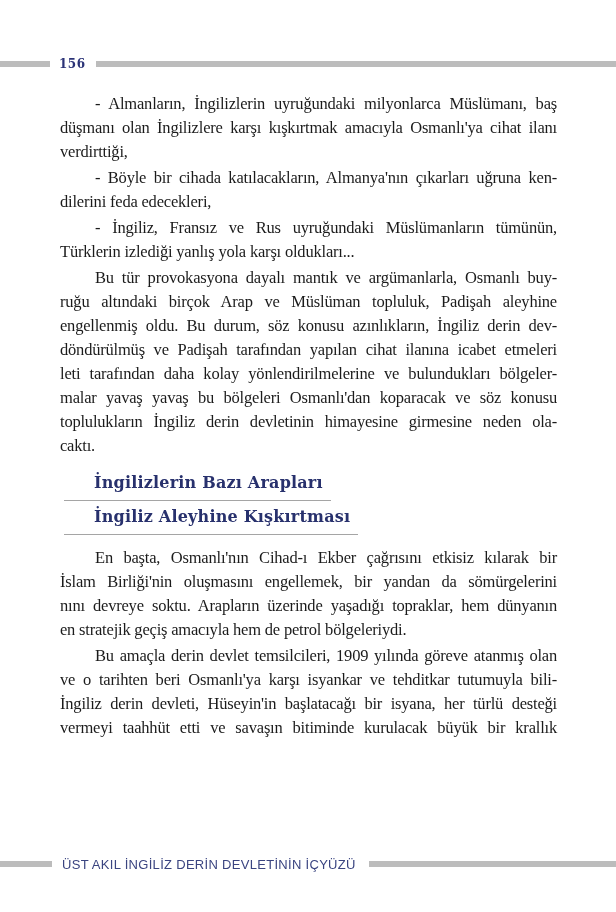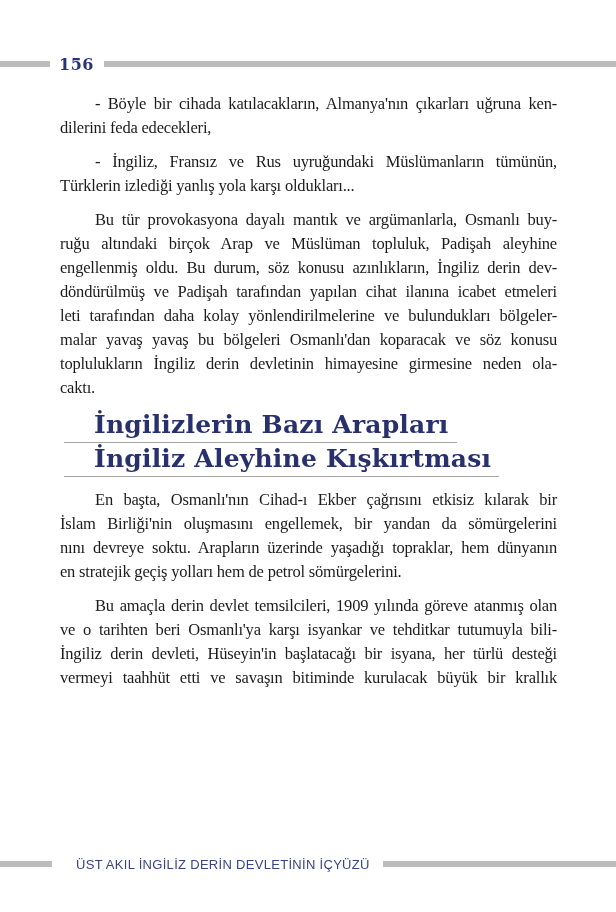--- a/index.html
+++ b/index.html
@@ -22,50 +22,50 @@
   }
   .rule {
     height: 6px;
     background: #bcbcbc;
   }
   .rule-header-left { width: 50px; }
   .rule-header-right { flex: 1; }
   .page-number {
     font-family: "DejaVu Serif", serif;
     font-weight: 700;
-    font-size: 16px;
+    font-size: 12px;
     color: #2b3377;
     margin: 0 10px 0 9px;
     letter-spacing: 0.5px;
   }
 
   
   .page-body {
     position: absolute;
     top: 92px;
     left: 60px;
     width: 497px;
     color: #1b1b1b;
     font-size: 16.5px;
     line-height: 24px;
     letter-spacing: -0.2px;
   }
-  .paragraph + .paragraph { margin-top: 10px; }
+  .paragraph + .paragraph { margin-top: 2px; }
   .ln { min-height: 24px; }
   .jl { text-align: justify; text-align-last: justify; }
   .fi { padding-left: 35px; }
 
   
   .section-heading { margin: 9px 0 11px 4px; }
   .hline { line-height: 31px; }
   .hline .htxt {
     display: inline-block;
     font-family: "DejaVu Serif", serif;
     font-weight: 700;
-    font-size: 25px;
+    font-size: 16px;
     letter-spacing: 0.2px;
     color: #28316d;
     padding: 0 8px 2px 30px;
     border-bottom: 1px solid #a5a5a5;
   }
 
   
   .page-footer {
     position: absolute;
     top: 854px; left: 0; right: 0;
@@ -73,36 +73,41 @@
     align-items: center;
     height: 20px;
   }
   .rule-footer-left { width: 52px; }
   .rule-footer-right { flex: 1; }
   .footer-title {
     font-family: "Liberation Sans", sans-serif;
     font-size: 13px;
     color: #3a4480;
     letter-spacing: 0.3px;
-    margin: 0 13px 0 24px;
+    margin: 0 13px 0 10px;
     white-space: nowrap;
   }
 </style>
 </head>
 <body>
 
 <div class="page">
 
   <header class="page-header">
     <div class="rule rule-header-left"></div>
     <span class="page-number">156</span>
     <div class="rule rule-header-right"></div>
   </header>
 
   <main class="page-body" id="page-body">
+      <div class="paragraph">
+        <div class="ln jl fi">- Almanların, İngilizlerin uyruğundaki milyonlarca Müslümanı, baş</div>
+        <div class="ln jl">düşmanı olan İngilizlere karşı kışkırtmak amacıyla Osmanlı'ya cihat ilanı</div>
+        <div class="ln">verdirttiği,</div>
+      </div>
       <div class="paragraph">
         <div class="ln jl fi">- Böyle bir cihada katılacakların, Almanya'nın çıkarları uğruna ken-</div>
         <div class="ln">dilerini feda edecekleri,</div>
       </div>
       <div class="paragraph">
         <div class="ln jl fi">- İngiliz, Fransız ve Rus uyruğundaki Müslümanların tümünün,</div>
         <div class="ln">Türklerin izlediği yanlış yola karşı oldukları...</div>
       </div>
       <div class="paragraph">
         <div class="ln jl fi">Bu tür provokasyona dayalı mantık ve argümanlarla, Osmanlı buy-</div>
@@ -115,21 +120,21 @@
         <div class="ln">caktı.</div>
       </div>
       <div class="section-heading">
         <div class="hline"><span class="htxt">İngilizlerin Bazı Arapları</span></div>
         <div class="hline"><span class="htxt">İngiliz Aleyhine Kışkırtması</span></div>
       </div>
       <div class="paragraph">
         <div class="ln jl fi">En başta, Osmanlı'nın Cihad-ı Ekber çağrısını etkisiz kılarak bir</div>
         <div class="ln jl">İslam Birliği'nin oluşmasını engellemek, bir yandan da sömürgelerini</div>
         <div class="ln jl">nını devreye soktu. Arapların üzerinde yaşadığı topraklar, hem dünyanın</div>
-        <div class="ln">en stratejik geçiş yolları hem de petrol sömürgelerini.</div>
+        <div class="ln">en stratejik geçiş amacıyla hem de petrol bölgeleriydi.</div>
       </div>
       <div class="paragraph">
         <div class="ln jl fi">Bu amaçla derin devlet temsilcileri, 1909 yılında göreve atanmış olan</div>
         <div class="ln jl">ve o tarihten beri Osmanlı'ya karşı isyankar ve tehditkar tutumuyla bili-</div>
         <div class="ln jl">İngiliz derin devleti, Hüseyin'in başlatacağı bir isyana, her türlü desteği</div>
         <div class="ln jl">vermeyi taahhüt etti ve savaşın bitiminde kurulacak büyük bir krallık</div>
       </div>
     </main>
 
   <footer class="page-footer">

